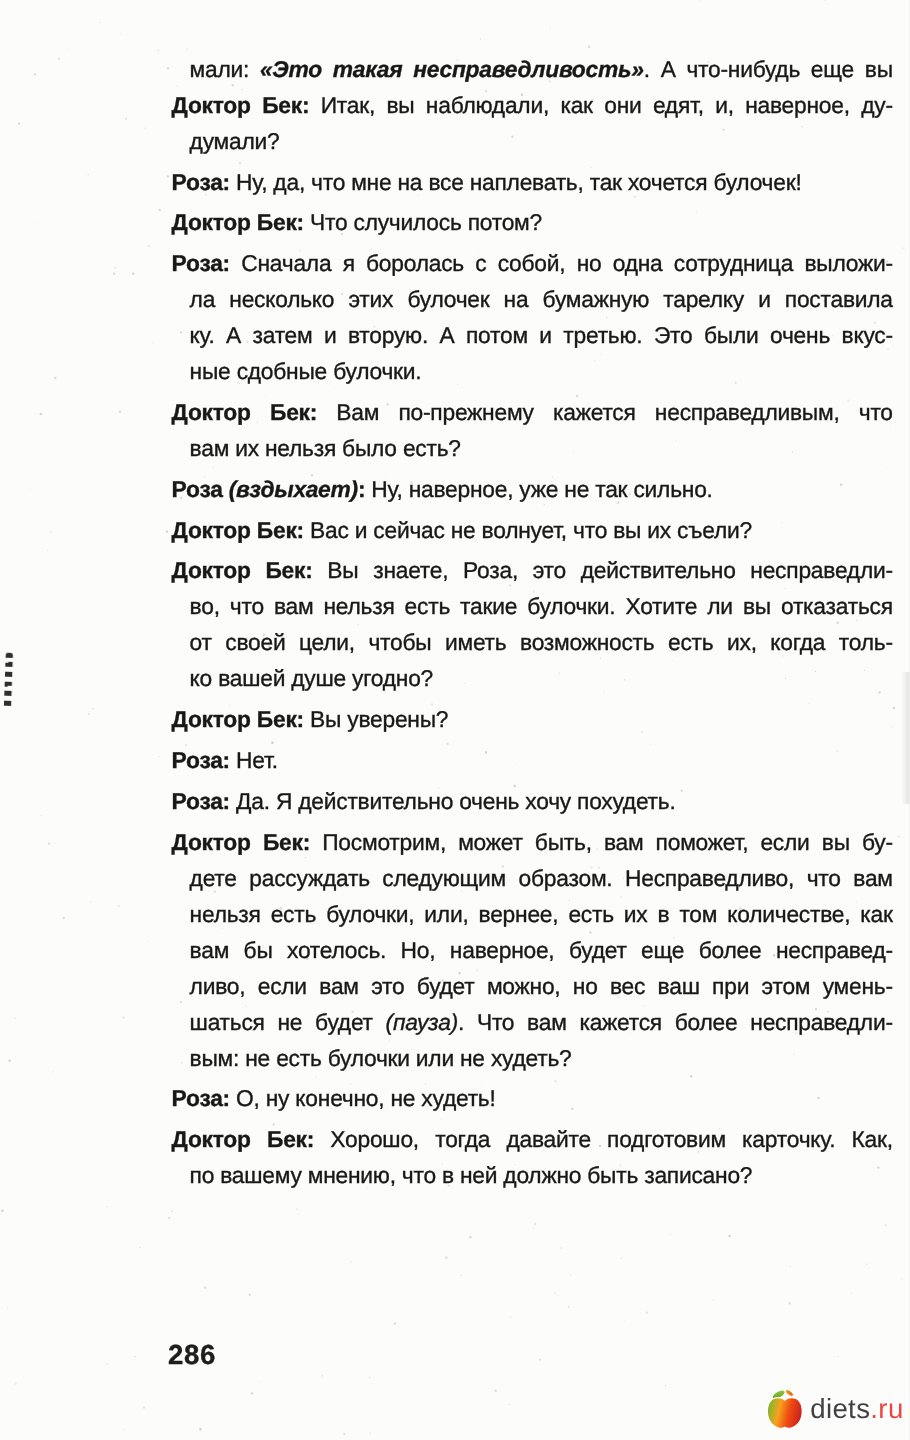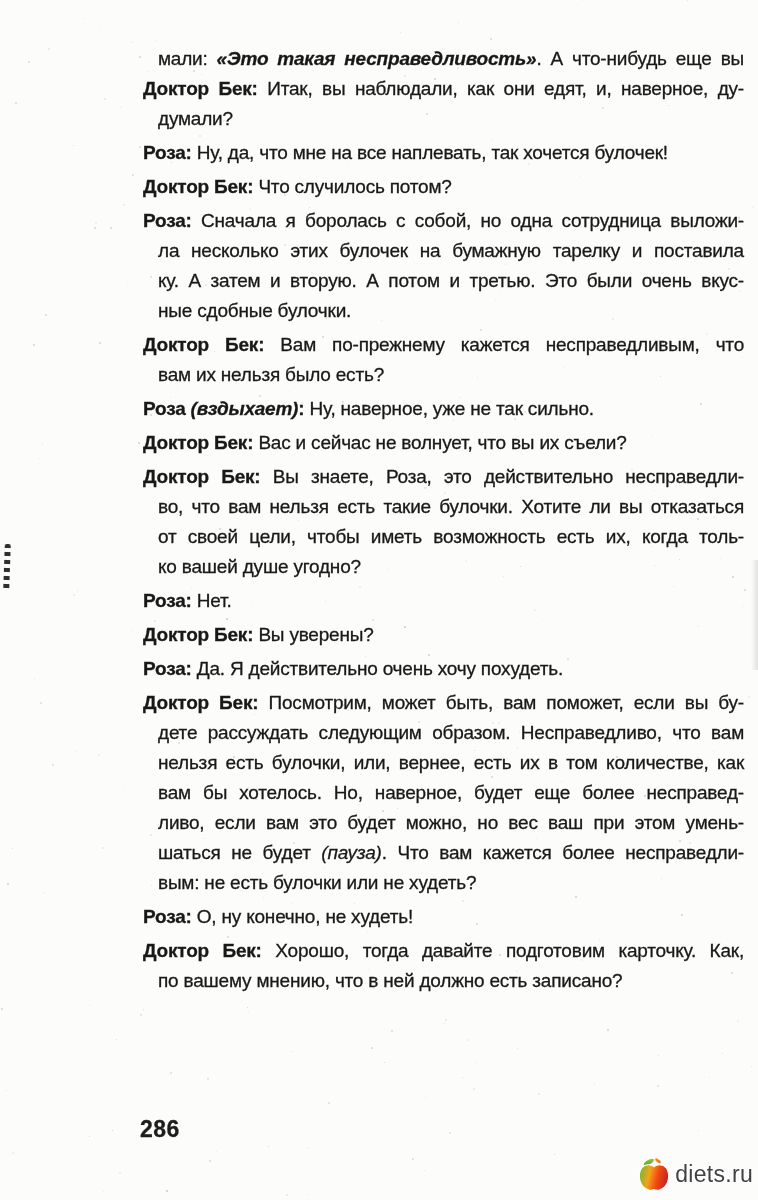--- a/index.html
+++ b/index.html
@@ -62,21 +62,21 @@
     display:flex;align-items:center;gap:4px;
     height:44px;
   }
   .watermark .apple{width:34px;height:38px;filter:drop-shadow(0 0 1.5px #ffffff);}
   .brand{
     font-size:23px;letter-spacing:0.3px;
     text-shadow:-1px -1px 0 #fff,1px -1px 0 #fff,-1px 1px 0 #fff,1px 1px 0 #fff,0 0 3px #fff;
     white-space:nowrap;
   }
   .brand .bold{font-weight:400;color:#424245;}
-  .brand .light{font-weight:400;color:#404040;}
+  .brand .light{font-weight:400;color:#ef4444;}
 </style>
 </head>
 <body>
 
 <div class="sheet">
 
   <div class="noise" id="noise">
       <i style="left:454px;top:537px;width:2.0px;height:2.0px;background:rgba(55,55,55,0.16)"></i>
       <i style="left:132px;top:630px;width:1.0px;height:1.0px;background:rgba(55,55,55,0.15)"></i>
       <i style="left:654px;top:565px;width:1.0px;height:1.0px;background:rgba(55,55,55,0.20)"></i>
@@ -431,43 +431,43 @@
       <div class="para">
         <div class="line first last"><span class="b">Доктор Бек:</span><span class=""> Вас и сейчас не волнует, что вы их съели?</span></div>
       </div>
       <div class="para">
         <div class="line first"><span class="b">Доктор Бек:</span><span class=""> Вы знаете, Роза, это действительно несправедли-</span></div>
         <div class="line"><span class="">во, что вам нельзя есть такие булочки. Хотите ли вы отказаться</span></div>
         <div class="line"><span class="">от своей цели, чтобы иметь возможность есть их, когда толь-</span></div>
         <div class="line last"><span class="">ко вашей душе угодно?</span></div>
       </div>
       <div class="para">
+        <div class="line first last"><span class="b">Доктор Бек:</span><span class=""> Вы уверены?</span></div>
+      </div>
+      <div class="para">
         <div class="line first last"><span class="b">Роза:</span><span class=""> Нет.</span></div>
-      </div>
-      <div class="para">
-        <div class="line first last"><span class="b">Доктор Бек:</span><span class=""> Вы уверены?</span></div>
       </div>
       <div class="para">
         <div class="line first last"><span class="b">Роза:</span><span class=""> Да. Я действительно очень хочу похудеть.</span></div>
       </div>
       <div class="para">
         <div class="line first"><span class="b">Доктор Бек:</span><span class=""> Посмотрим, может быть, вам поможет, если вы бу-</span></div>
         <div class="line"><span class="">дете рассуждать следующим образом. Несправедливо, что вам</span></div>
         <div class="line"><span class="">нельзя есть булочки, или, вернее, есть их в том количестве, как</span></div>
         <div class="line"><span class="">вам бы хотелось. Но, наверное, будет еще более несправед-</span></div>
         <div class="line"><span class="">ливо, если вам это будет можно, но вес ваш при этом умень-</span></div>
         <div class="line"><span class="">шаться не будет </span><span class=" i">(пауза)</span><span class="">. Что вам кажется более несправедли-</span></div>
         <div class="line last"><span class="">вым: не есть булочки или не худеть?</span></div>
       </div>
       <div class="para">
         <div class="line first last"><span class="b">Роза:</span><span class=""> О, ну конечно, не худеть!</span></div>
       </div>
       <div class="para">
         <div class="line first"><span class="b">Доктор Бек:</span><span class=""> Хорошо, тогда давайте подготовим карточку. Как,</span></div>
-        <div class="line last"><span class="">по вашему мнению, что в ней должно есть записано?</span></div>
+        <div class="line last"><span class="">по вашему мнению, что в ней должно быть записано?</span></div>
       </div>
     </div>
 
   <div class="page-number">286</div>
 
   <div class="watermark">
     <svg class="apple" viewBox="0 0 40 44" aria-hidden="true">
       <defs>
         <linearGradient id="appleGrad" x1="0" y1="0.4" x2="1" y2="0.6">
           <stop offset="0" stop-color="#7cb82f"></stop>

